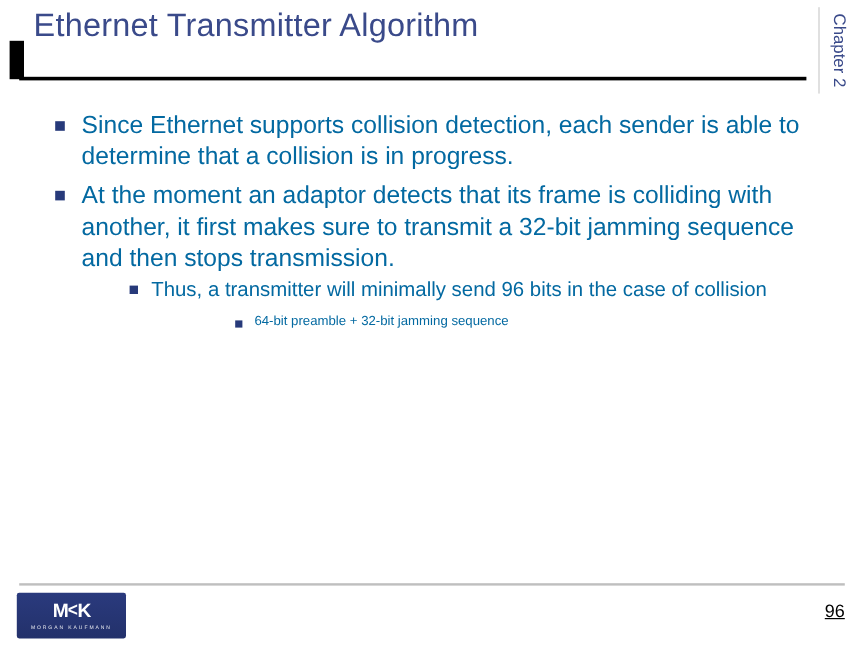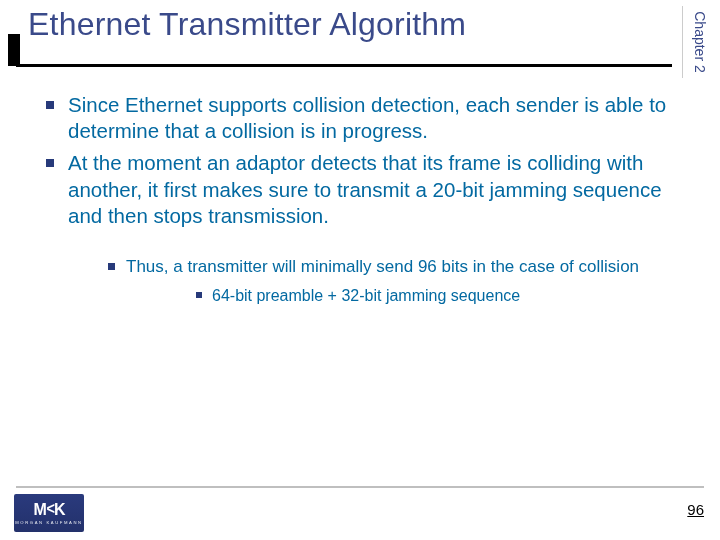--- a/index.html
+++ b/index.html
@@ -19,21 +19,21 @@
     background: #000;
   }
   .title-wrap {
     position: absolute;
     top: 6px;
     left: 28px;
     right: 48px;
   }
   .title {
     color: #3a4a8a;
-    font-size: 32px;
+    font-size: 27px;
     font-weight: 400;
     letter-spacing: 0.2px;
     padding-bottom: 6px;
   }
   .title-rule {
     position: absolute;
     top: 64px;
     left: 16px;
     right: 48px;
     height: 3px;
@@ -77,42 +77,42 @@
   }
   ul.lvl1 > li::before {
     content: "";
     position: absolute;
     left: 6px;
     top: 9px;
     width: 8px;
     height: 8px;
     background: #273a7a;
   }
-  ul.lvl2 { list-style: none; padding-left: 0; margin-top: 27px; }
+  ul.lvl2 { list-style: none; padding-left: 0; margin-top: 2px; }
   ul.lvl2 > li {
     position: relative;
     padding-left: 58px;
     font-size: 17px;
     line-height: 1.3;
     margin-bottom: 8px;
   }
   ul.lvl2 > li::before {
     content: "";
     position: absolute;
     left: 40px;
     top: 7px;
     width: 7px;
     height: 7px;
     background: #273a7a;
   }
   ul.lvl3 { list-style: none; padding-left: 0; margin-top: 8px; }
   ul.lvl3 > li {
     position: relative;
     padding-left: 86px;
-    font-size: 16px;
+    font-size: 11px;
     line-height: 1.3;
   }
   ul.lvl3 > li::before {
     content: "";
     position: absolute;
     left: 70px;
     top: 6px;
     width: 6px;
     height: 6px;
     background: #273a7a;
@@ -122,21 +122,21 @@
     left: 16px;
     right: 16px;
     bottom: 52px;
     height: 2px;
     background: #bfbfbf;
   }
   .logo {
     position: absolute;
     left: 14px;
     bottom: 8px;
-    width: 70px;
+    width: 91px;
     height: 38px;
     background: linear-gradient(180deg, #2a3a7d 0%, #23316b 100%);
     color: #fff;
     display: flex;
     flex-direction: column;
     align-items: center;
     justify-content: center;
     border-radius: 2px;
   }
   .logo-top {
@@ -177,21 +177,21 @@
   <div class="chapter-tab">
     <div class="chapter-text">Chapter 2</div>
   </div>
 
   <div class="content">
     <ul class="lvl1">
       <li>
         <span>Since Ethernet supports collision detection, each sender is able to determine that a collision is in progress.</span>
       </li>
       <li>
-        <span>At the moment an adaptor detects that its frame is colliding with another, it first makes sure to transmit a 20-bit jamming sequence and then stops transmission.</span>
+        <span>At the moment an adaptor detects that its frame is colliding with another, it first makes sure to transmit a 32-bit jamming sequence and then stops transmission.</span>
         <ul class="lvl2">
           <li>
             <span>Thus, a transmitter will minimally send 96 bits in the case of collision</span>
             <ul class="lvl3">
               <li>
                 <span>64-bit preamble + 32-bit jamming sequence</span>
               </li>
             </ul>
           </li>
         </ul>

